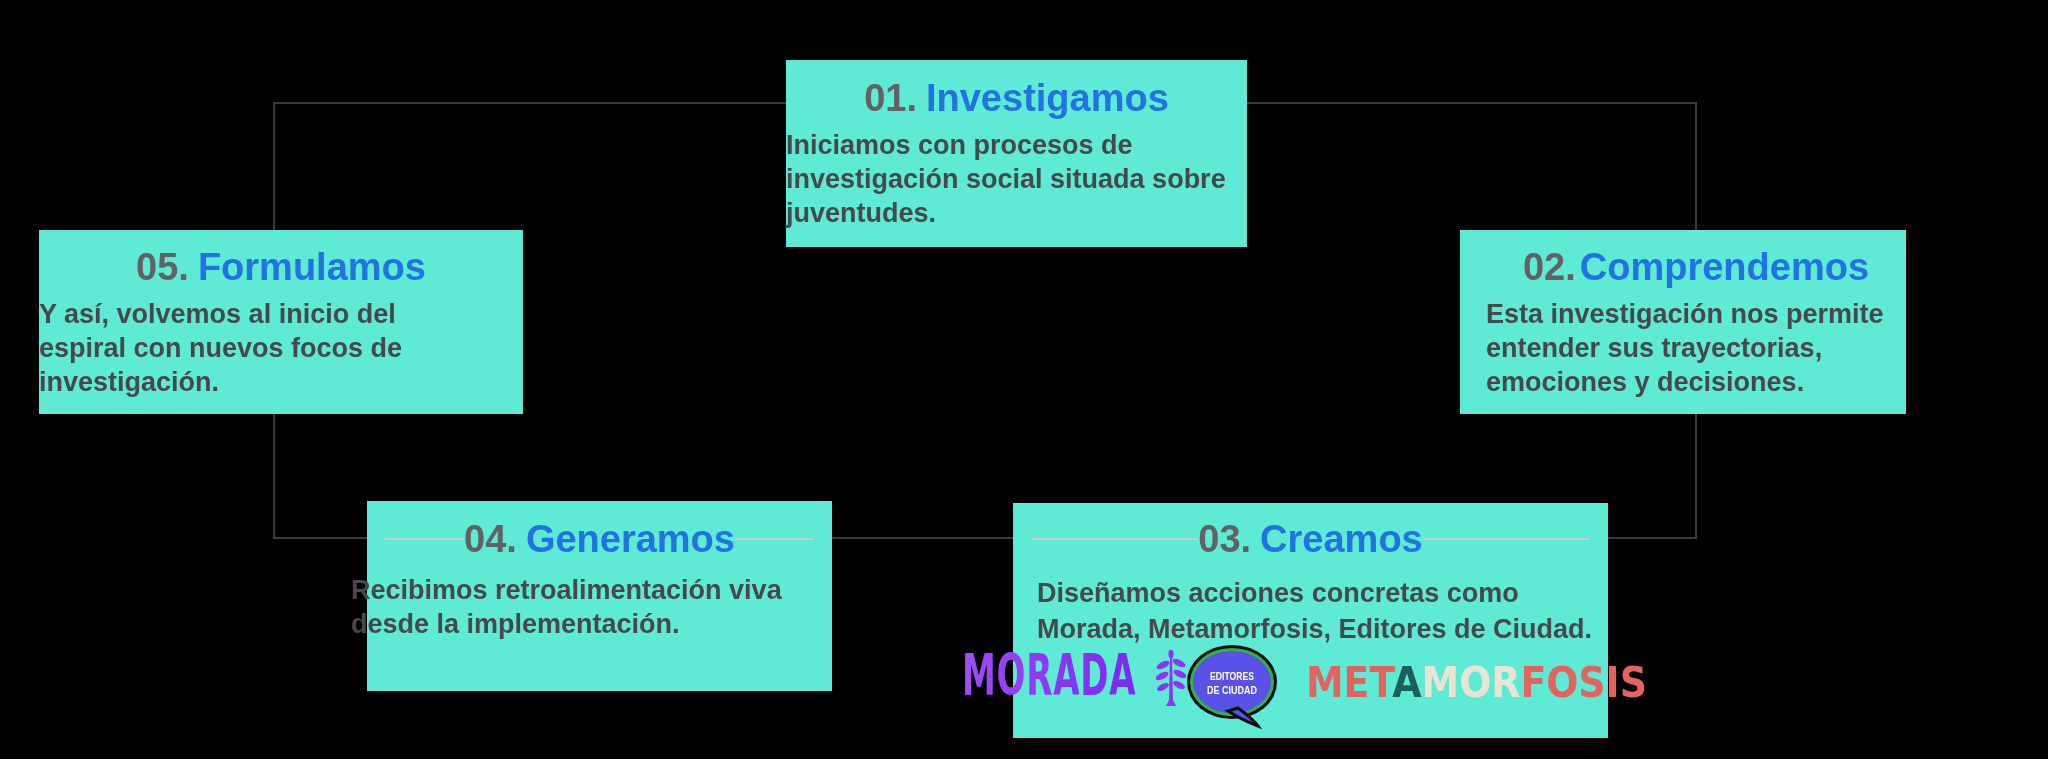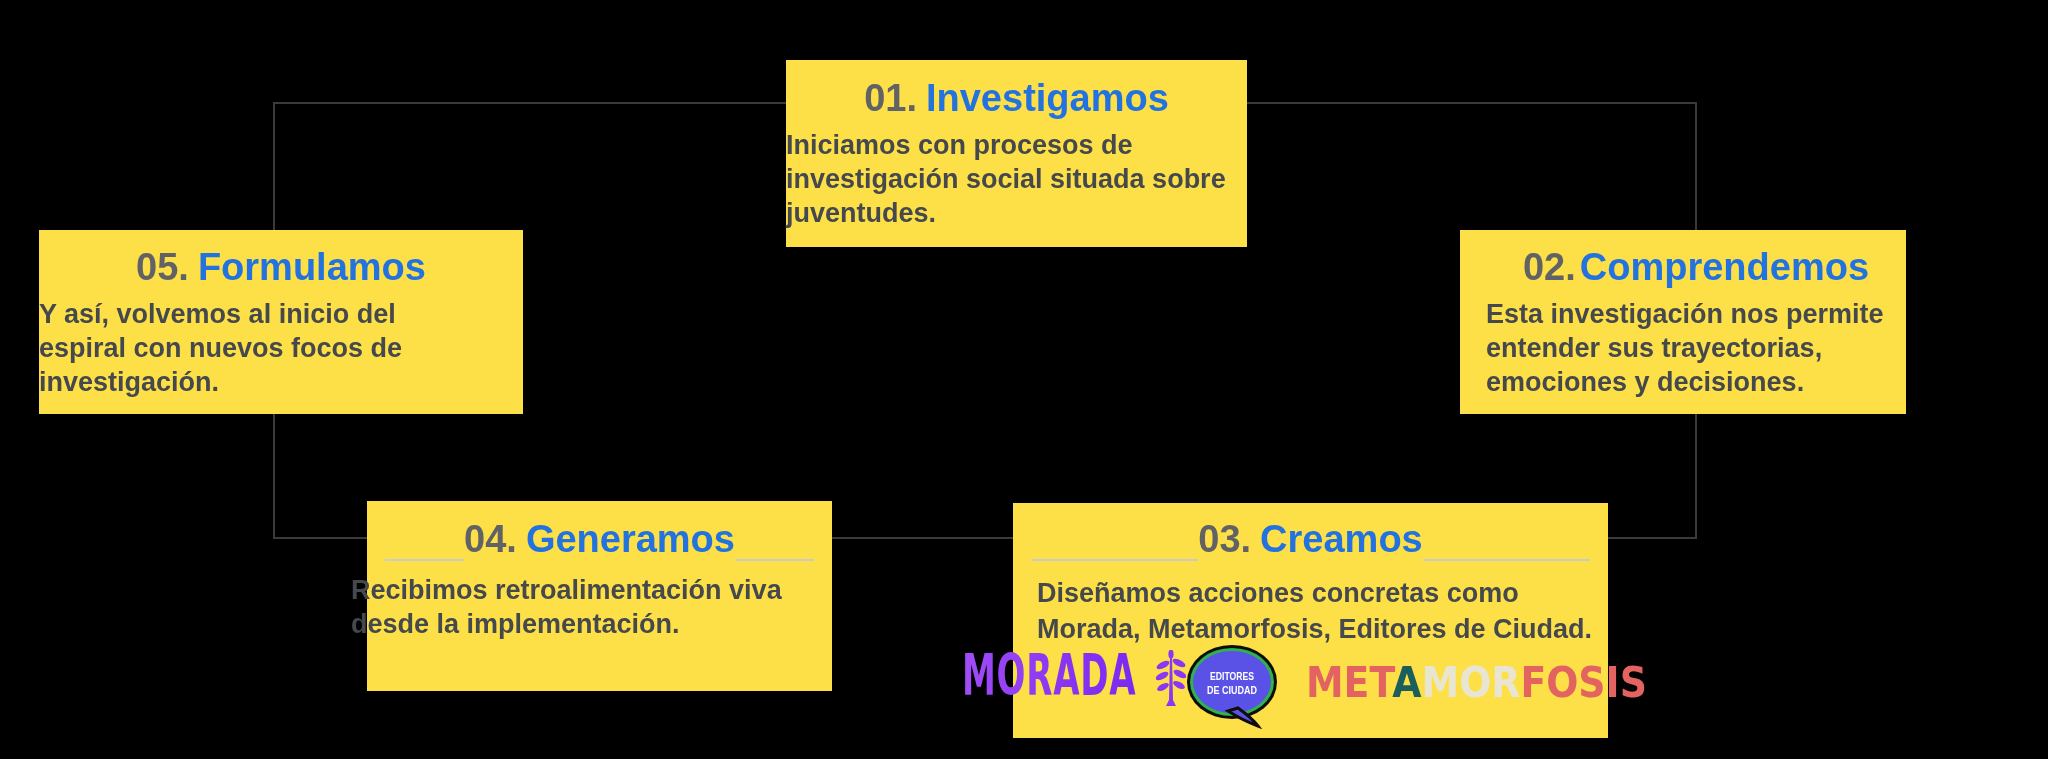--- a/index.html
+++ b/index.html
@@ -11,38 +11,38 @@
     font-family:"Liberation Sans", sans-serif;
   }
   
   .connector{position:absolute;background:#3a3a3a;z-index:1;}
   .line-top{left:273px;top:102px;width:1424px;height:2px;}
   .line-left{left:273px;top:102px;width:2px;height:437px;}
   .line-right{left:1695px;top:102px;width:2px;height:437px;}
   .line-bottom{left:273px;top:537px;width:1424px;height:2px;}
 
   
-  .card{position:absolute;background:#fde047;z-index:2;}
+  .card{position:absolute;background:#5eead4;z-index:2;}
   .card-1{left:786px;top:60px;width:461px;height:187px;}
   .card-2{left:1460px;top:230px;width:420px;height:184px;padding-left:26px;}
   .card-5{left:39px;top:230px;width:484px;height:184px;}
   .card-4{left:367px;top:501px;width:465px;height:190px;}
   .card-3{left:1013px;top:503px;width:595px;height:235px;}
 
   .title{
     margin:0;text-align:center;white-space:nowrap;
     font-size:38px;font-weight:bold;line-height:44px;
   }
   .card-1 .title{margin-top:16px;}
   .card-2 .title,.card-5 .title{margin-top:15px;}
   .num{color:#606265;margin-right:9px;}
   .card-2 .num{margin-right:4px;}
   .word{color:#2272df;}
 
-  .title-row{display:flex;align-items:flex-end;margin:16px 18px 0 18px;}
+  .title-row{display:flex;align-items:center;margin:16px 18px 0 18px;}
   .card-3 .title-row{margin-top:14px;}
   .dash{flex:1;height:2px;background:#c9cbce;}
 
   .desc{
     margin:8px 0 0 0;text-align:left;white-space:pre-line;
     font-size:27px;line-height:34px;color:#45484c;font-weight:bold;
   }
   .card-4 .desc{margin:12px -16px 0 -16px;}
   .card-3 .desc{margin-top:14px;line-height:36px;padding-left:24px;}
 

